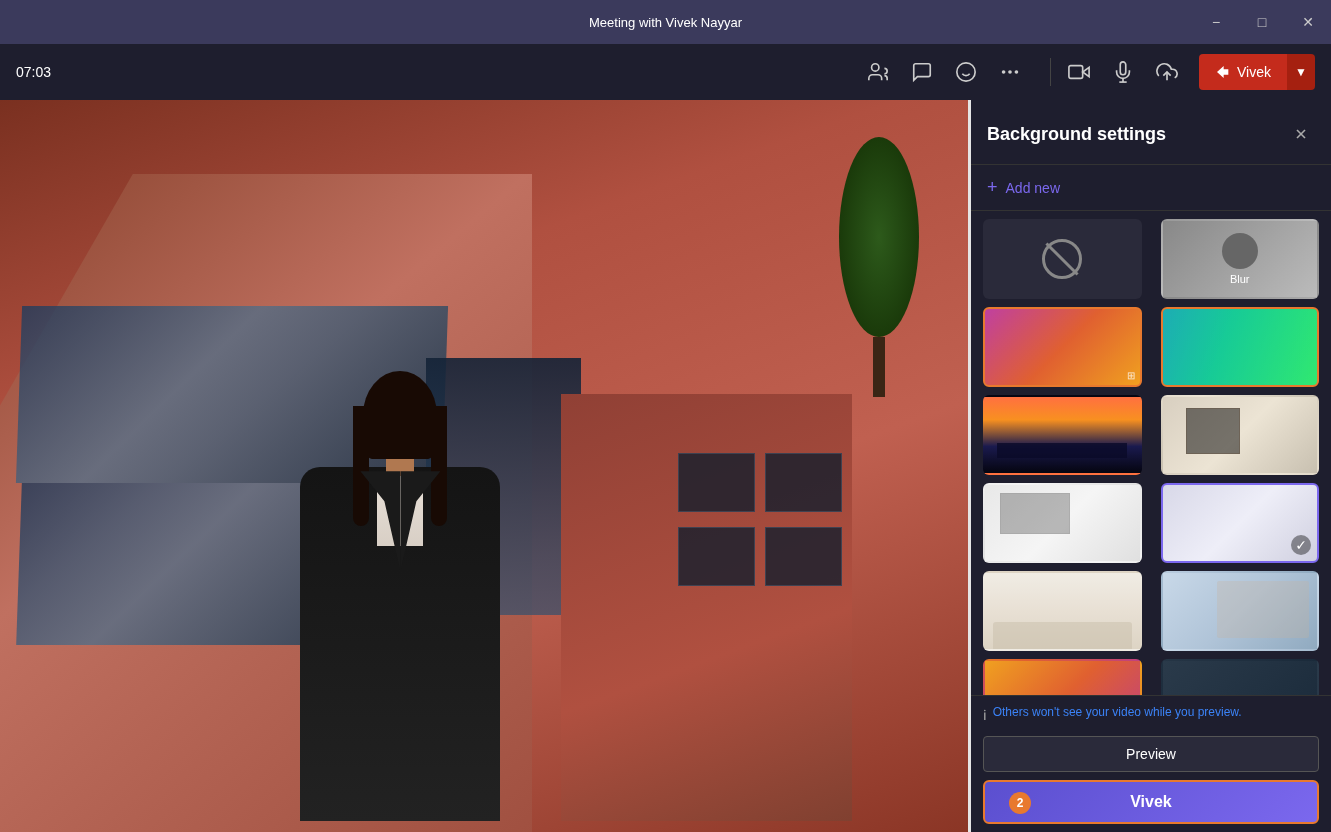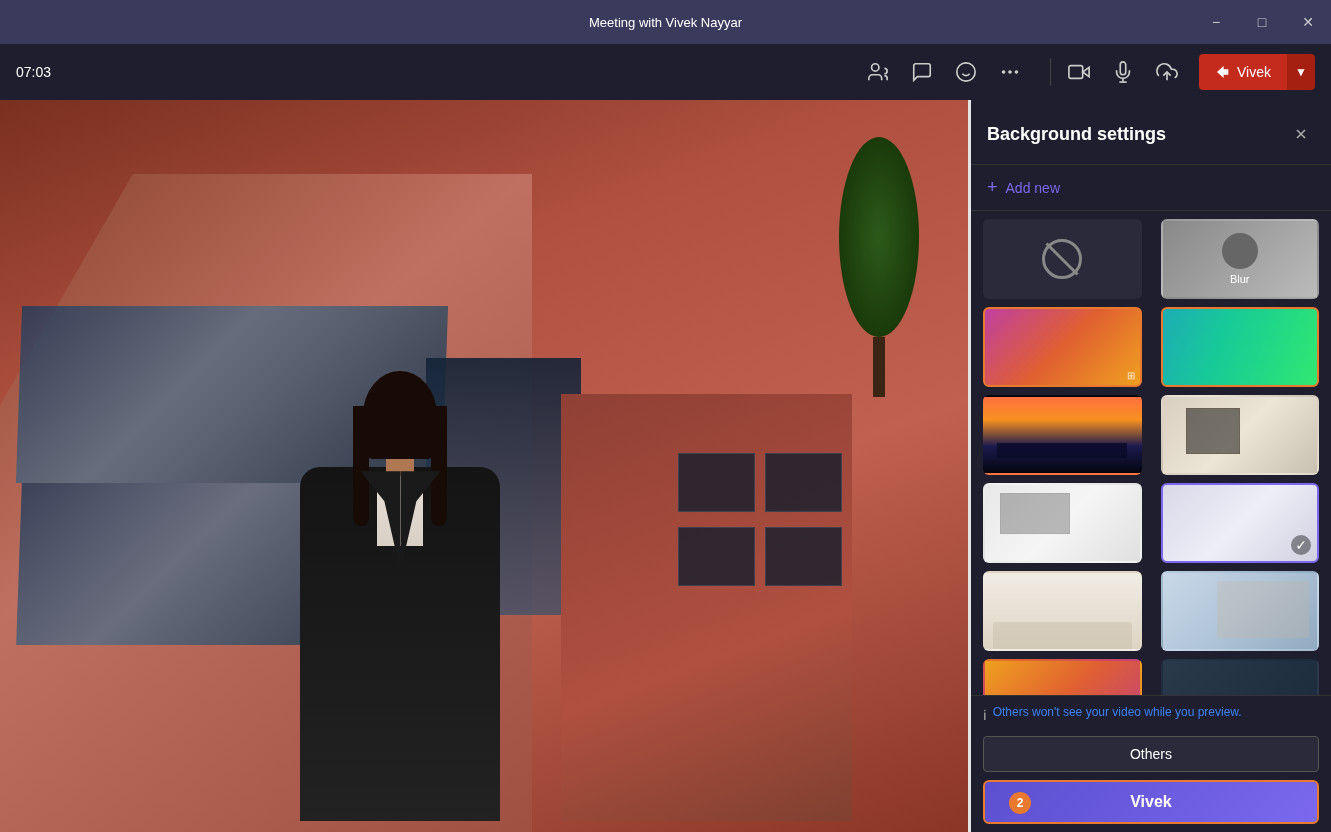--- a/index.html
+++ b/index.html
@@ -577,21 +577,21 @@
         <div class="bg-thumb" style="background:linear-gradient(135deg,#2a3a4a 0%,#1a2a3a 100%);"></div>
       </div>
 
     </div>
 
     <div class="panel-bottom">
       <div class="info-row">
         <span class="info-icon">ℹ</span>
         <span class="info-text">Others won't see your video while you preview.</span>
       </div>
-      <button class="preview-btn">Others</button>
+      <button class="preview-btn">Preview</button>
       <button class="apply-btn">Vivek</button>
     </div>
 
   </div>
 
 </div>
 
 <div class="num-circle num-circle-2">2</div>
 
 </body></html>

